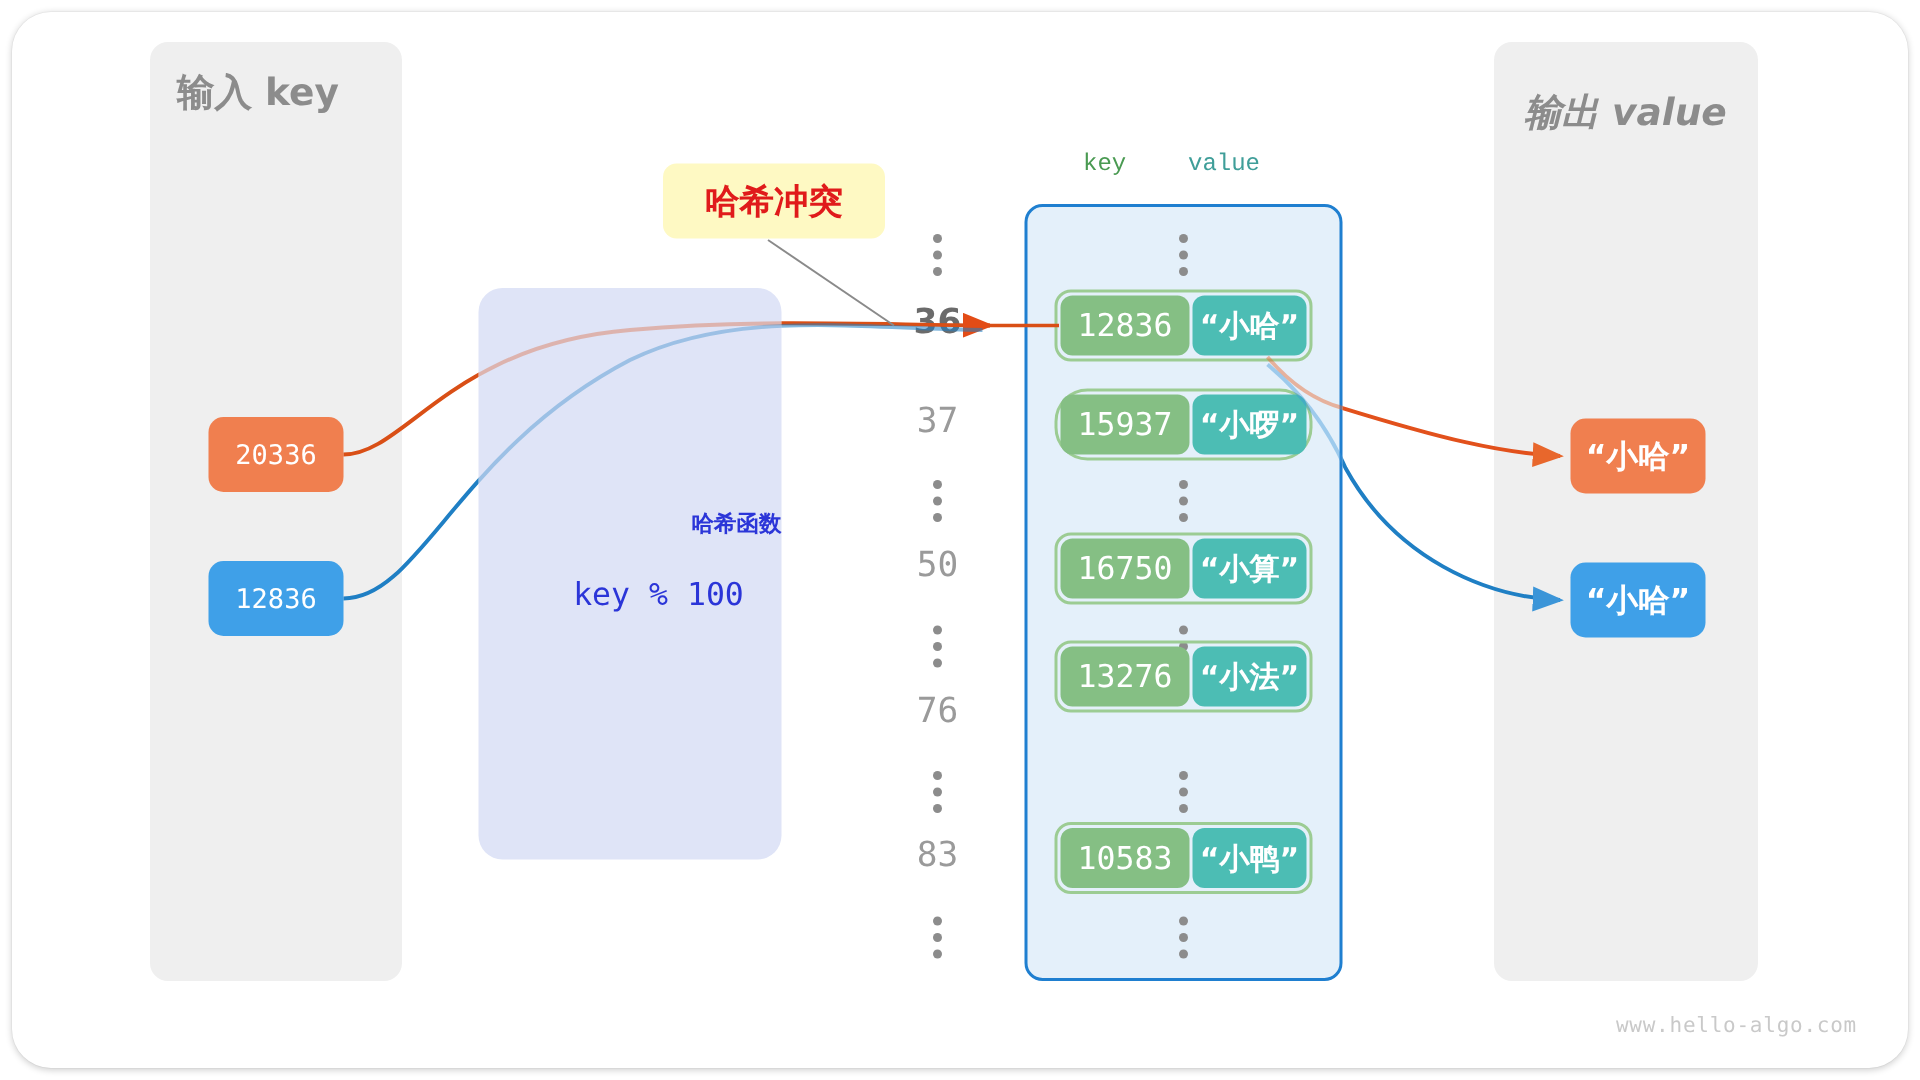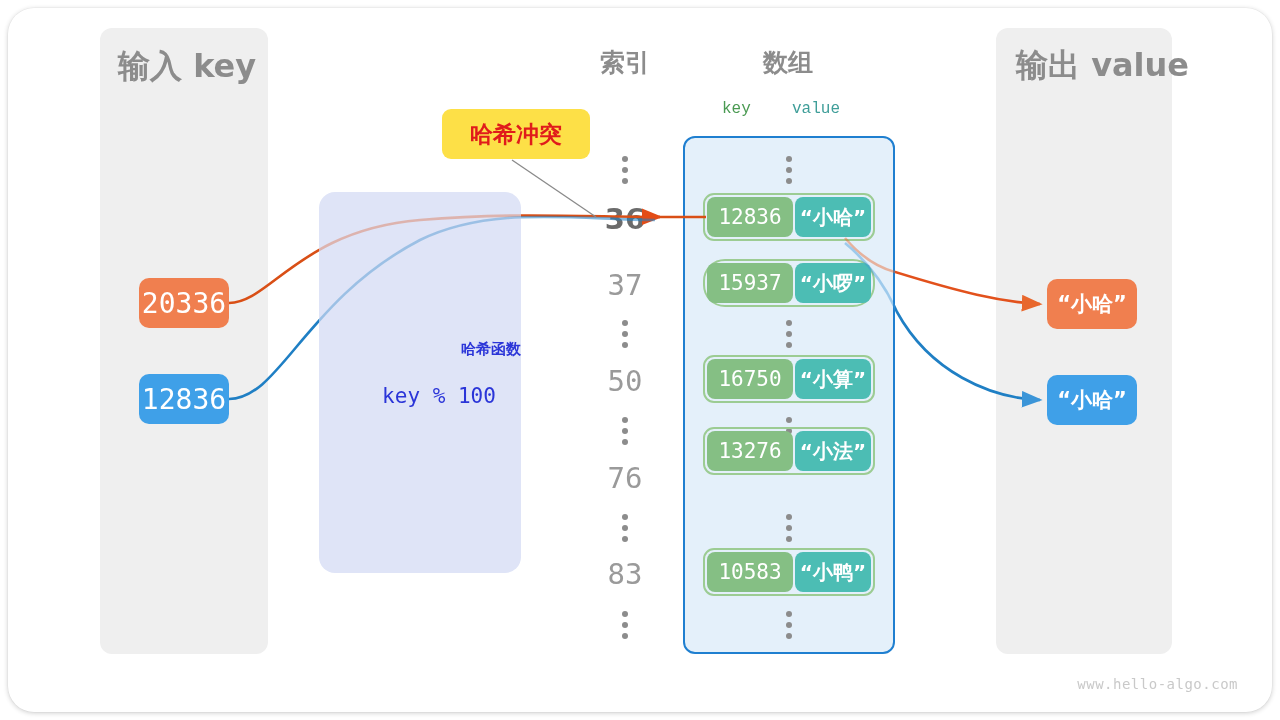--- a/index.html
+++ b/index.html
@@ -30,25 +30,25 @@
     background: #efefef;
     border-radius: 12px;
   }
   .panel-input  { left: 100px;  top: 28px; width: 168px; height: 626px; }
   .panel-output { left: 996px;  top: 28px; width: 176px; height: 626px; }
 
   .panel-title {
     position: absolute;
     color: #8c8c8c;
     font-weight: bold;
-    font-size: 32px;
+    font-size: 25px;
     white-space: nowrap;
   }
   .title-input  { left: 118px; top: 45px; }
-  .title-output { left: 1016px; top: 44px; }
+  .title-output { left: 1016px; top: 58px; font-style: italic; }
 
   .col-title {
     position: absolute;
     color: #8c8c8c;
     font-weight: bold;
     font-size: 25px;
     text-align: center;
     white-space: nowrap;
   }
   .title-index { left: 560px; top: 46px; width: 130px; }
@@ -64,21 +64,21 @@
   .kv-head-key   { left: 722px; color: #4a9a52; }
   .kv-head-value { left: 792px; color: #3f9e99; }
 
   
   .callout {
     position: absolute;
     left: 442px;
     top: 109px;
     width: 148px;
     height: 50px;
-    background: #fde047;
+    background: #fef9c3;
     border-radius: 9px;
     display: flex;
     align-items: center;
     justify-content: center;
     color: #e01b1b;
     font-size: 23px;
     font-weight: bold;
   }
 
   
@@ -113,21 +113,21 @@
   }
 
   
   .pill {
     position: absolute;
     border-radius: 10px;
     display: flex;
     align-items: center;
     justify-content: center;
     color: #ffffff;
-    font-size: 28px;
+    font-size: 18px;
     font-family: "DejaVu Sans Mono", "Liberation Mono", monospace;
   }
   .pill.cn { font-family: "DejaVu Sans", "Liberation Sans", sans-serif; font-weight: bold; font-size: 21px; }
   .pill-orange { background: #f07f4f; }
   .pill-blue   { background: #3fa0e8; }
 
   .in-1  { left: 139px; top: 278px; width: 90px; height: 50px; }
   .in-2  { left: 139px; top: 374px; width: 90px; height: 50px; }
   .out-1 { left: 1047px; top: 279px; width: 90px; height: 50px; }
   .out-2 { left: 1047px; top: 375px; width: 90px; height: 50px; }
@@ -145,21 +145,21 @@
     box-sizing: border-box;
   }
 
   
   .idx {
     position: absolute;
     left: 588px;
     width: 74px;
     text-align: center;
     color: #9a9a9a;
-    font-size: 29px;
+    font-size: 23px;
     font-family: "DejaVu Sans Mono", "Liberation Mono", monospace;
   }
   .idx.active { color: #6b6b6b; font-weight: bold; font-family: "DejaVu Sans", "Liberation Sans", sans-serif; }
 
   
   .vdots {
     position: absolute;
     width: 8px;
     display: flex;
     flex-direction: column;
@@ -233,22 +233,20 @@
 
 <div id="canvas">
   <div class="frame"></div>
 
   <div class="panel panel-input"></div>
   <div class="panel-title title-input">输入 key</div>
 
   <div class="panel panel-output"></div>
   <div class="panel-title title-output">输出 value</div>
 
-  <div class="col-title title-index">索引</div>
-  <div class="col-title title-array">数组</div>
   <div class="kv-head kv-head-key">key</div>
   <div class="kv-head kv-head-value">value</div>
 
   <div class="callout">哈希冲突</div>
 
   <div class="hashbox"></div>
   <div class="hash-title">哈希函数</div>
   <div class="hash-expr">key % 100</div>
 
   <div class="pill pill-orange in-1">20336</div>

